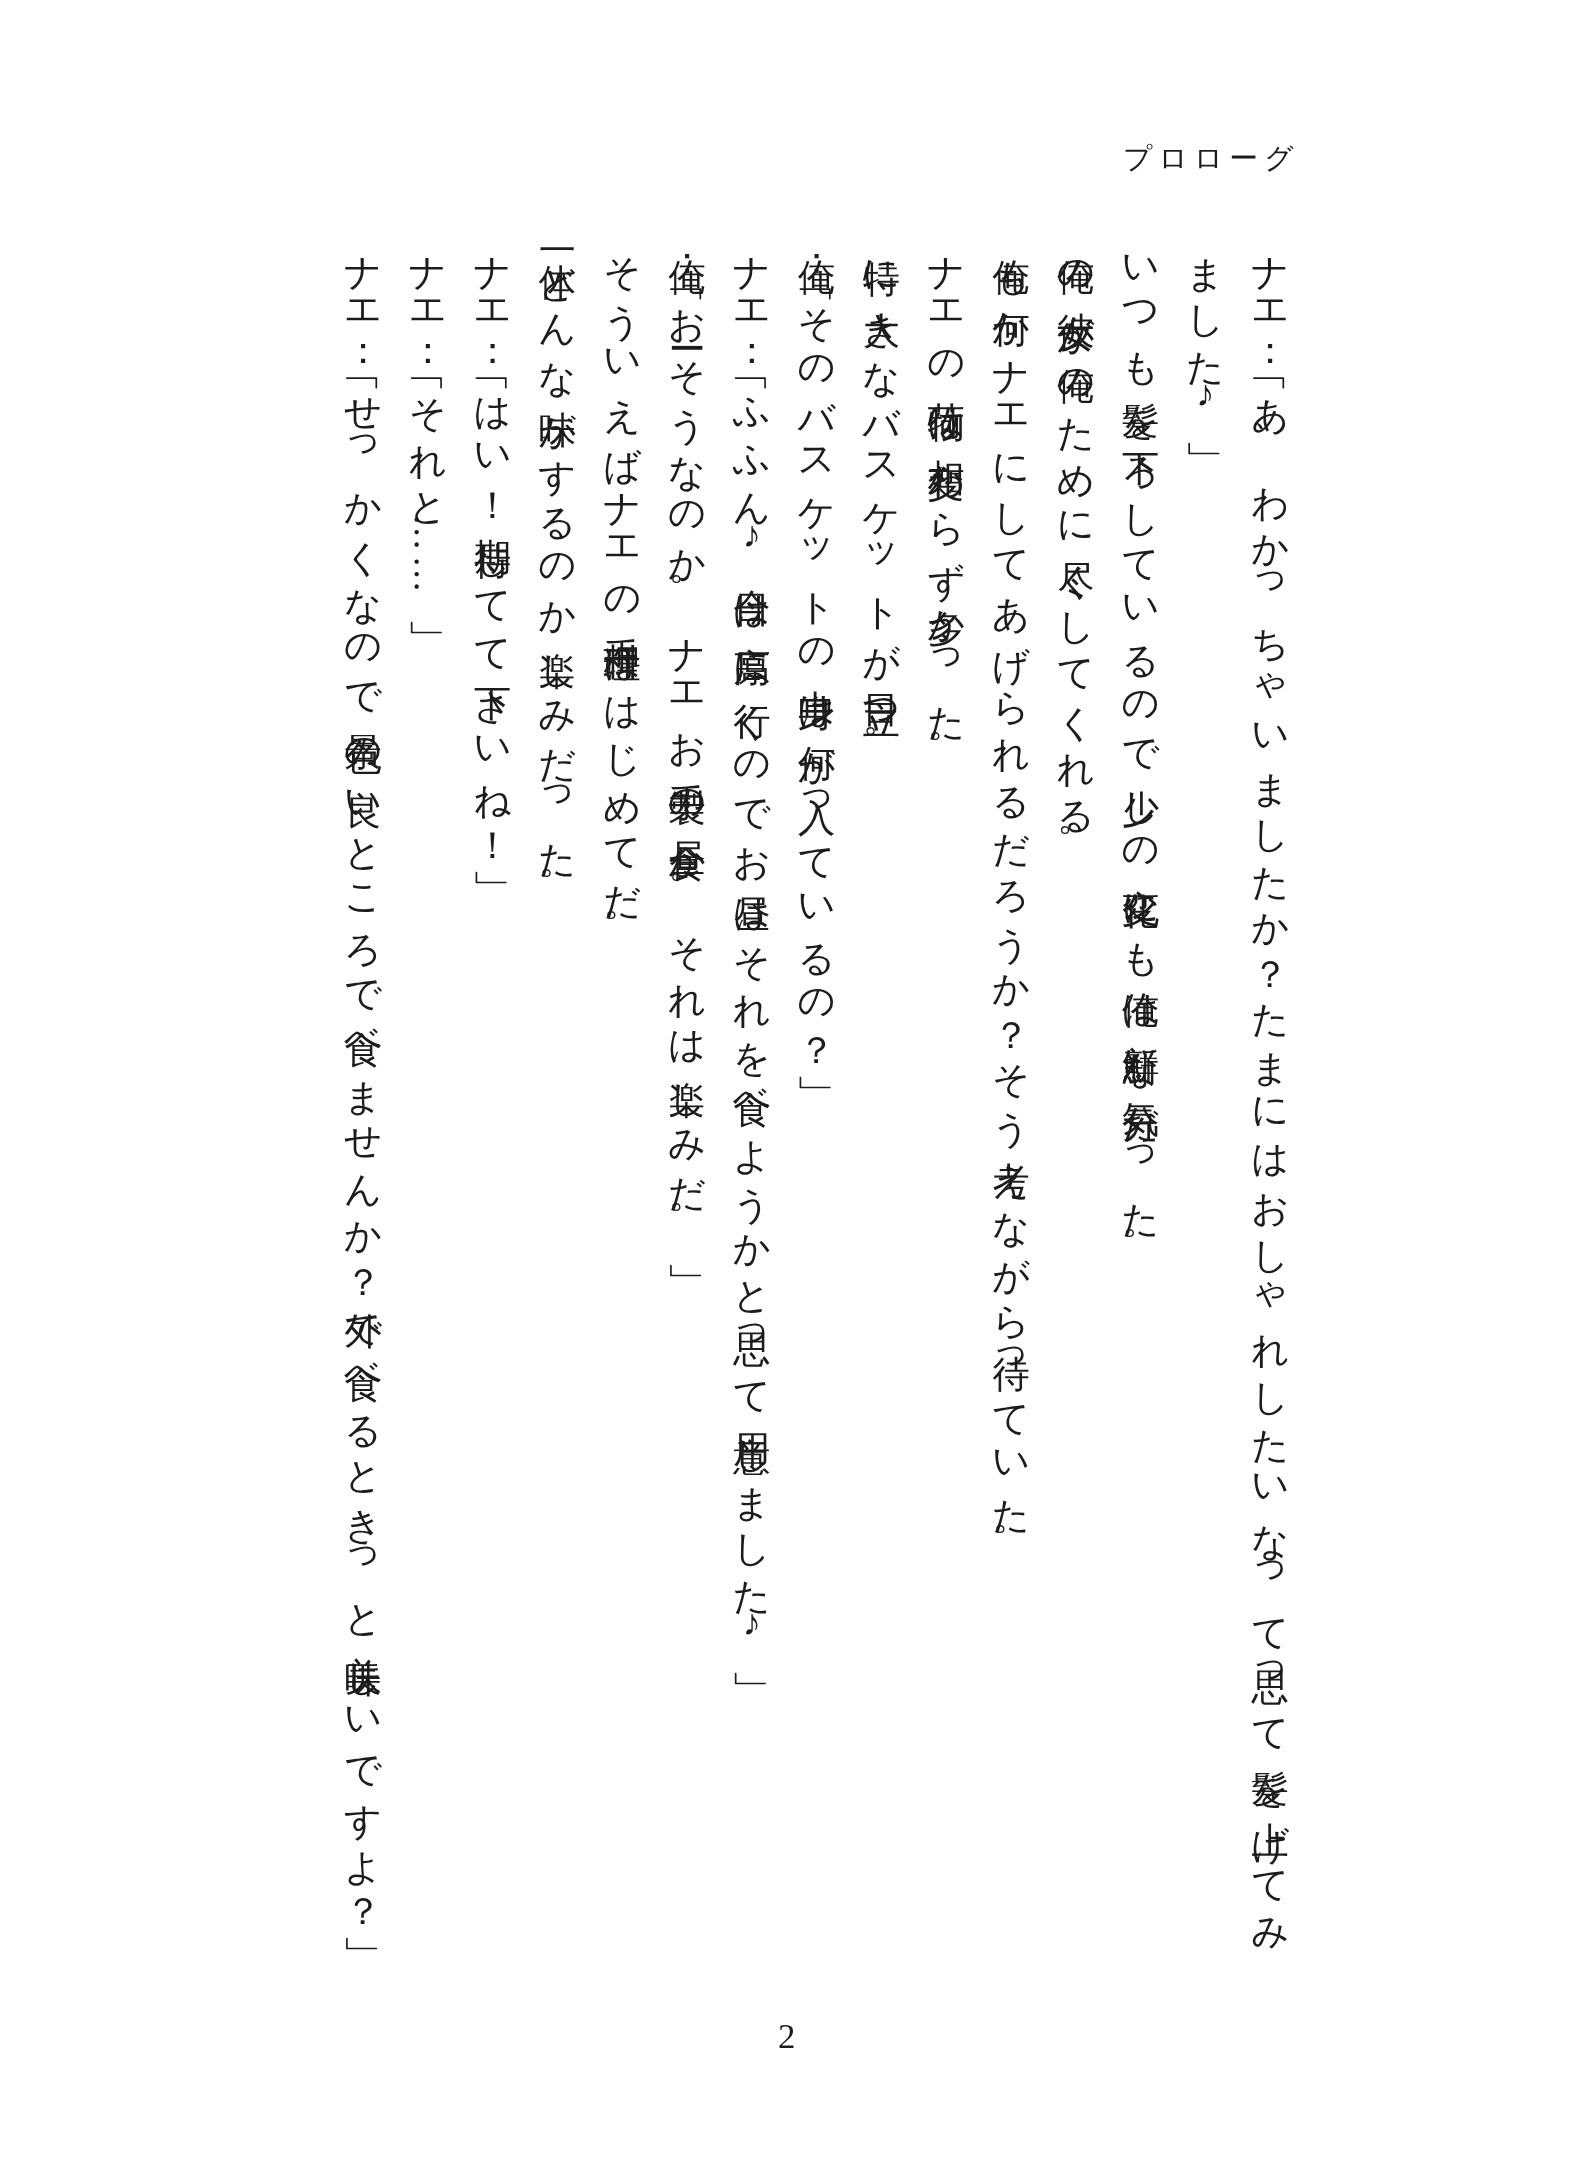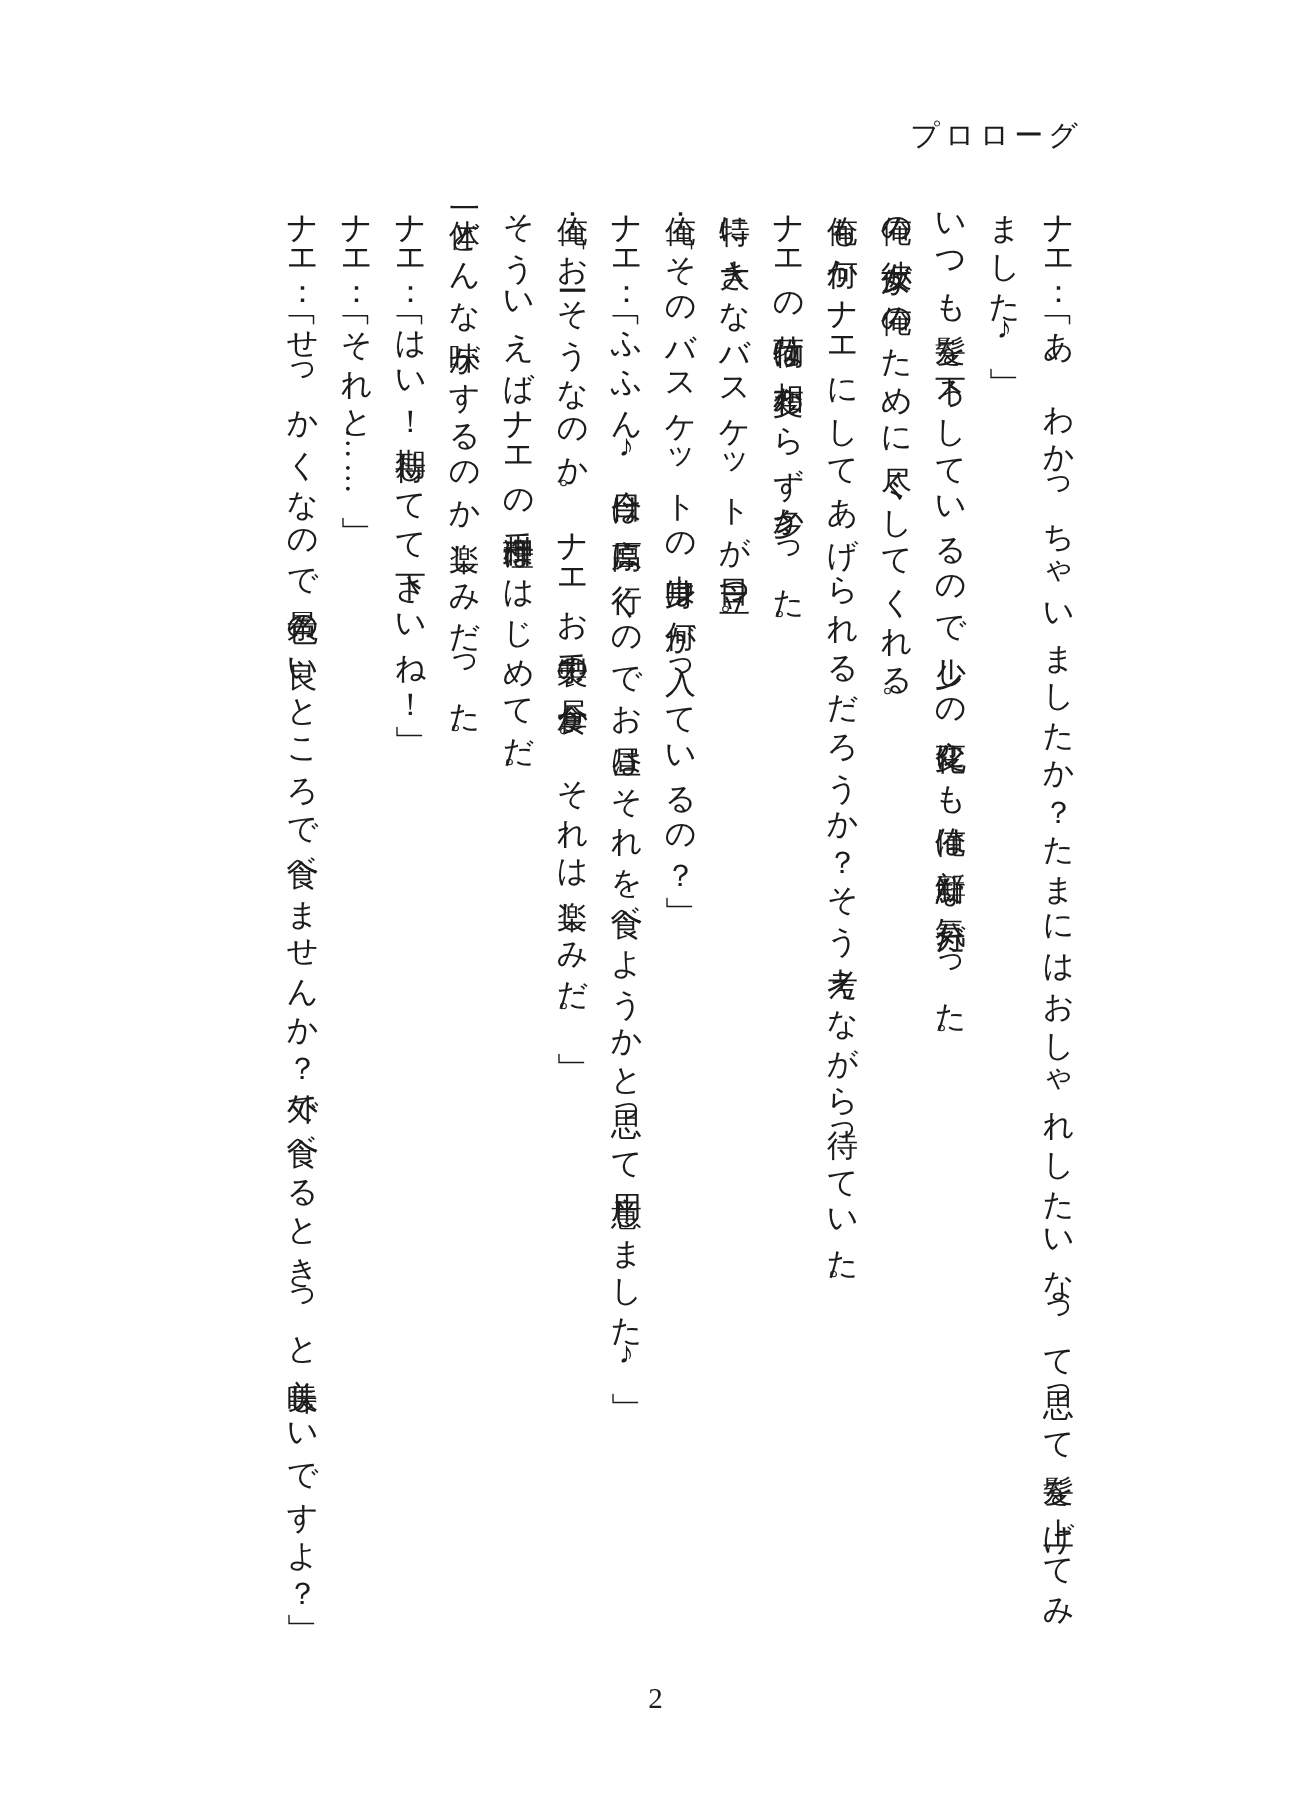--- a/index.html
+++ b/index.html
@@ -13,21 +13,21 @@
     background: #ffffff;
     color: #1c1c1c;
     font-family: "Liberation Serif", "DejaVu Serif", serif;
     overflow: hidden;
   }
   
   .header {
     position: absolute;
     top: 116px;
     right: 228px;
-    font-size: 29px;
+    font-size: 24px;
     letter-spacing: 5px;
     white-space: nowrap;
   }
   
   .text-block {
     position: absolute;
     top: 192px;
     right: 226px;
     height: 1440px;
     writing-mode: vertical-rl;

